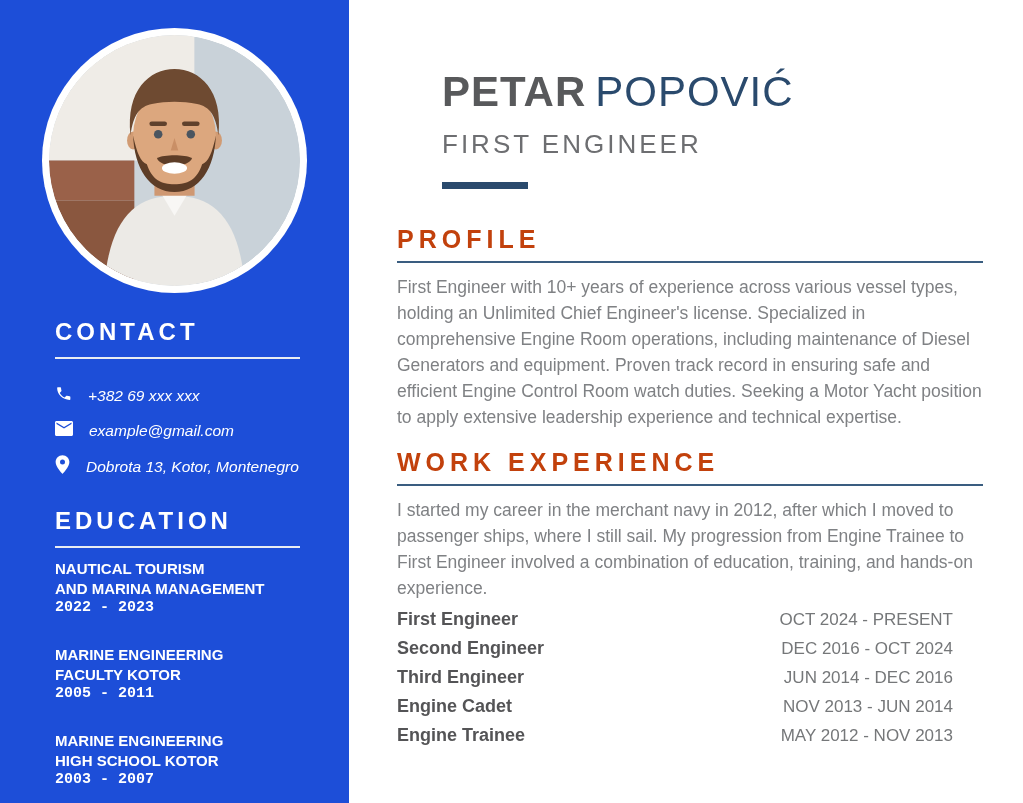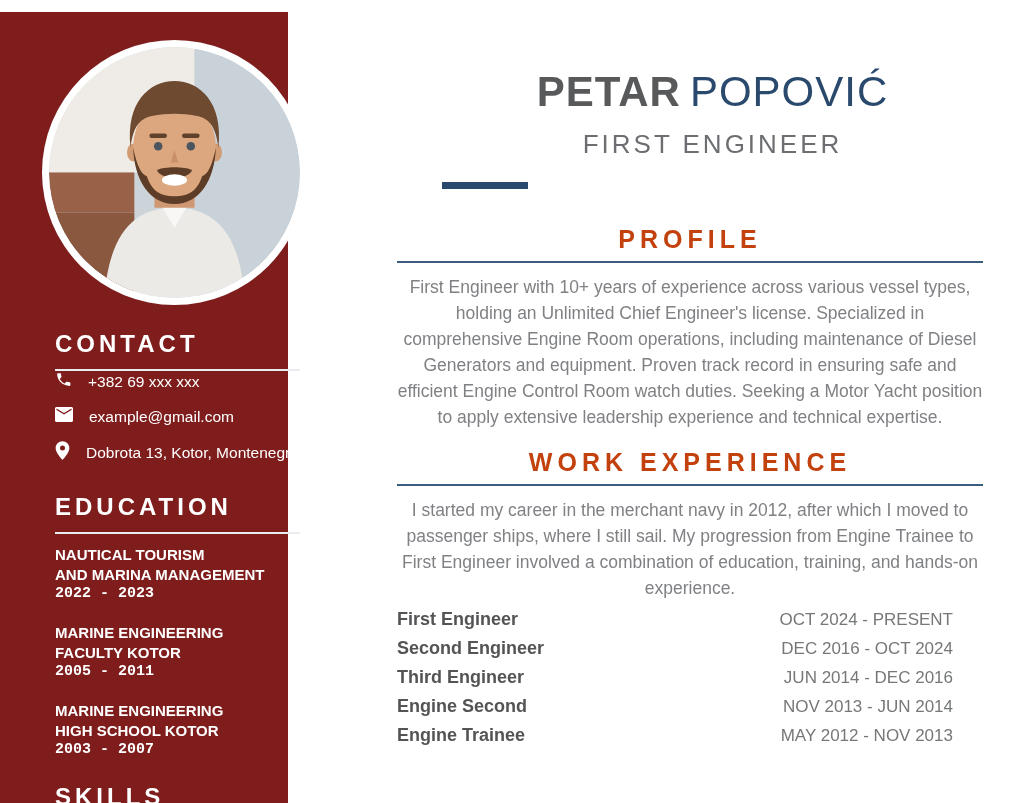--- a/index.html
+++ b/index.html
@@ -4,51 +4,51 @@
 <style>
   * { margin:0; padding:0; box-sizing:border-box; }
   html,body { width:1023px; height:803px; }
   body {
     position:relative; overflow:hidden; background:#ffffff;
     font-family:"Liberation Sans", sans-serif;
   }
 
   
   .sidebar {
-    position:absolute; top:12px; left:0; bottom:0; width:288px;
-    background:#7f1d1d; color:#ffffff;
+    position:absolute; top:0; left:0; bottom:0; width:349px;
+    background:#1d4ed8; color:#ffffff;
   }
   .photo-ring {
     position:absolute; top:28px; left:42px; width:265px; height:265px;
     background:#ffffff; border-radius:50%;
     display:flex; align-items:center; justify-content:center;
   }
   .photo-ring svg { display:block; border-radius:50%; }
 
   .side-body { position:absolute; top:318px; left:55px; width:290px; }
   .side-heading { font-size:24px; font-weight:bold; letter-spacing:4px; color:#ffffff; }
   .side-rule { width:245px; height:2px; background:#e9edf2; margin-top:11px; }
 
-  .contact-list { margin-top:0; }
+  .contact-list { margin-top:26px;font-style:italic; }
   .contact-item { display:flex; align-items:center; gap:16px; margin-bottom:15px; font-size:15.5px; }
   .contact-item svg { flex:0 0 auto; }
 
   .edu-section { margin-top:29px; }
   .edu-item { margin-top:11px; }
-  .edu-item + .edu-item { margin-top:21px; }
+  .edu-item + .edu-item { margin-top:29px; }
   .edu-row { display:flex; justify-content:space-between; align-items:flex-start;flex-direction:column; }
   .edu-title { font-weight:bold; font-size:15px; line-height:20px; }
   .edu-years { font-weight:bold; font-size:15px; white-space:nowrap;font-family:Liberation Mono, monospace; }
   .edu-sub { margin-top:8px; font-size:15.5px; color:#e9edf2; }
   .edu-sub:empty { display:none; margin:0; }
 
   .skills-section { margin-top:25px; }
 
   
-  .main { position:absolute; top:0; left:349px; right:0; bottom:0; padding:0 40px 0 48px;text-align:center; }
+  .main { position:absolute; top:0; left:349px; right:0; bottom:0; padding:0 40px 0 48px; }
 
   .header { padding-left:45px; padding-top:68px; }
   .name { font-size:42px; line-height:48px; letter-spacing:1px; font-weight:800; color:#58595b; white-space:nowrap; }
   .name .last { color:#2a4a6d; font-weight:300; margin-left:9px; }
   .job-title { margin-top:13px; font-size:26px; letter-spacing:3px; color:#6d6e71; }
   .title-bar { margin-top:22px; width:86px; height:7px; background:#2a4a6d; }
 
   .section-profile { margin-top:36px; }
   .section-work { margin-top:18px; }
   .sec-heading { font-size:25px; font-weight:bold; letter-spacing:5px; color:#c2410c; }
@@ -205,21 +205,21 @@
       </div>
       <div class="role-row">
         <span class="role-title">Second Engineer</span>
         <span class="role-dates">DEC 2016 - OCT 2024</span>
       </div>
       <div class="role-row">
         <span class="role-title">Third Engineer</span>
         <span class="role-dates">JUN 2014 - DEC 2016</span>
       </div>
       <div class="role-row">
-        <span class="role-title">Engine Second</span>
+        <span class="role-title">Engine Cadet</span>
         <span class="role-dates">NOV 2013 - JUN 2014</span>
       </div>
       <div class="role-row">
         <span class="role-title">Engine Trainee</span>
         <span class="role-dates">MAY 2012 - NOV 2013</span>
       </div>
     </div>
   </div>
 
 </div>

